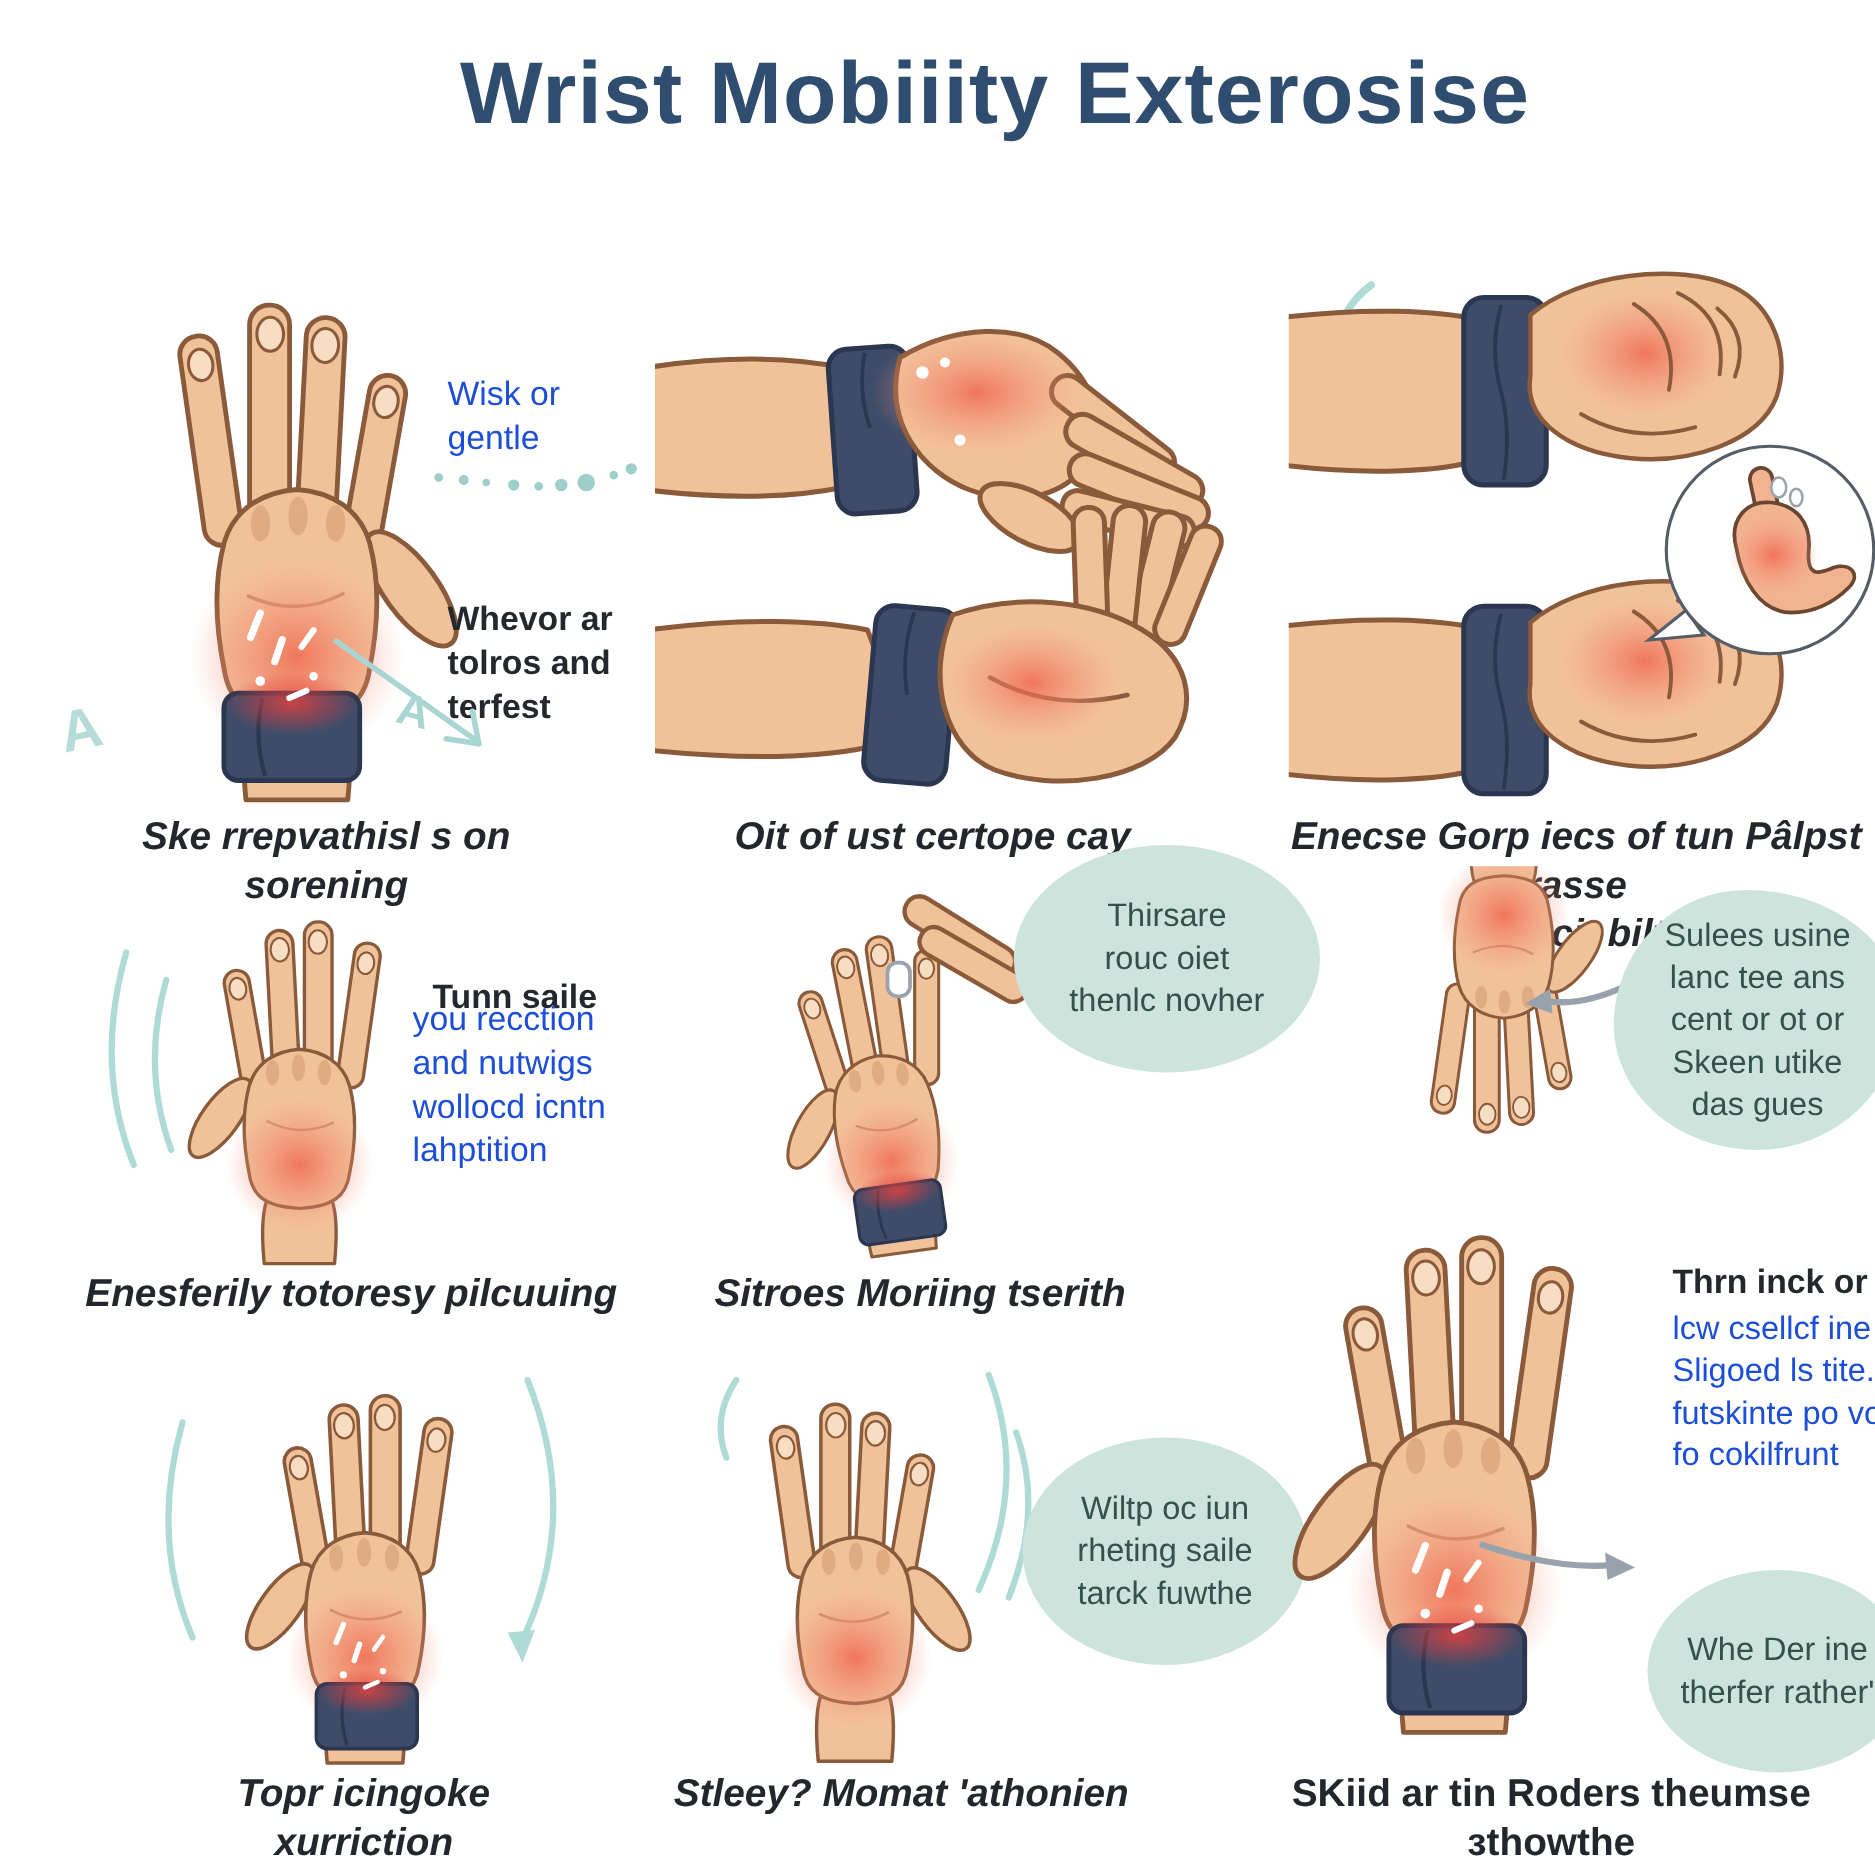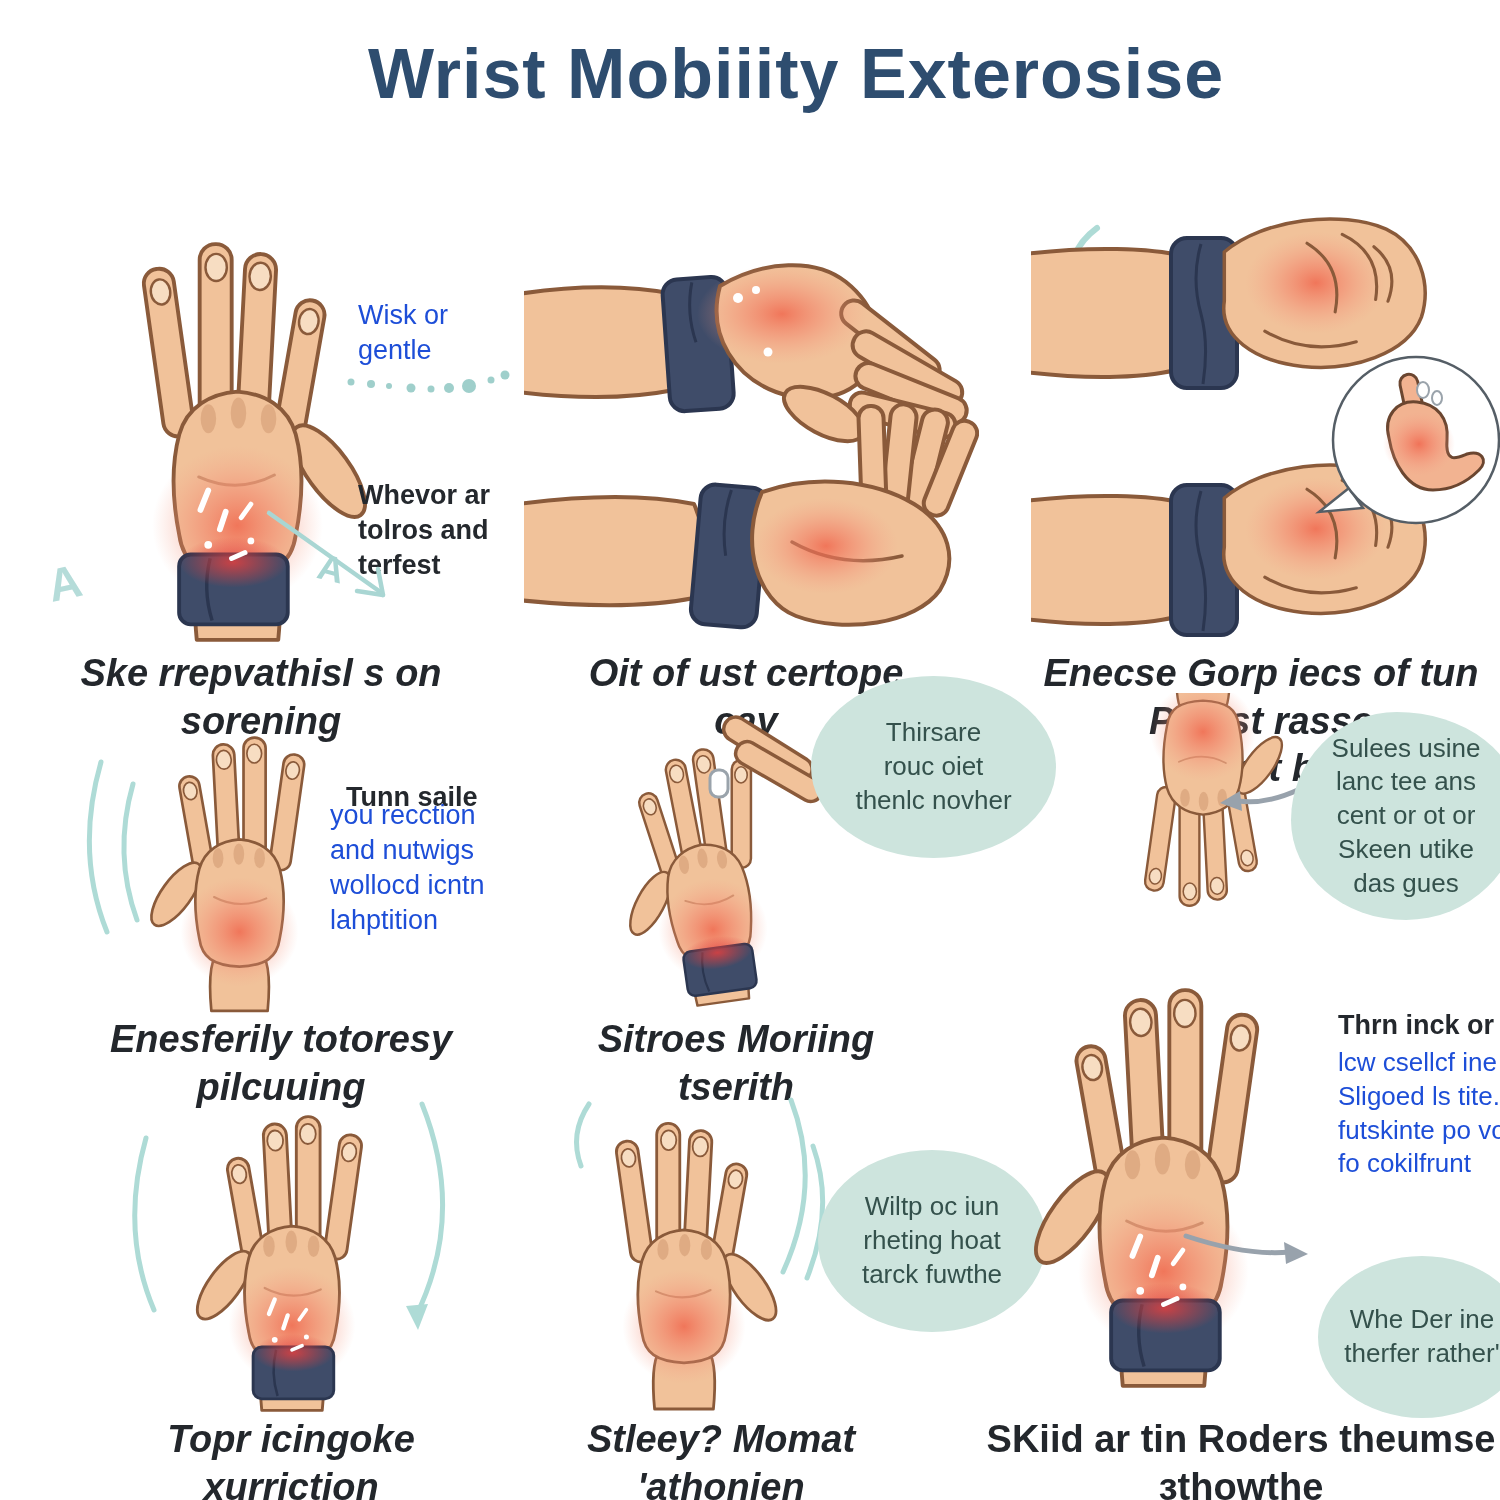--- a/index.html
+++ b/index.html
@@ -2,21 +2,21 @@
 <html><head>
 <meta charset="utf-8">
 <style>
   html,body{margin:0;padding:0;background:#ffffff;}
   #canvas{position:relative;width:1500px;height:1500px;background:#ffffff;overflow:hidden;
           font-family:"Liberation Sans",sans-serif;margin-left:46px;}
   .title{position:absolute;left:0;top:34px;width:100%;text-align:center;
          font-size:70px;font-weight:700;color:#2e4d6f;letter-spacing:1px;}
   .subtitle{position:absolute;left:0;top:116px;width:100%;text-align:center;
             font-size:30px;font-style:italic;color:#3c444b;}
-  .caption{position:absolute;font-size:38px;font-weight:700;font-style:italic;
+  .caption{position:absolute;font-size:31px;font-weight:700;font-style:italic;
            color:#23272c;text-align:center;white-space:pre-line;line-height:1.25;}
   .caption.upright{font-style:normal;}
   .note{position:absolute;font-size:27px;color:#1d4ed8;line-height:1.3;
         white-space:pre-line;font-weight:500;}
   .note-strong{font-weight:700;color:#24282d;}
   .bubble{position:absolute;background:#cde4dd;border-radius:50%;display:flex;
           align-items:center;justify-content:center;text-align:center;
           color:#34514c;font-size:26px;line-height:1.3;white-space:pre-line;}
   .bubble::after{content:"";position:absolute;width:30px;height:30px;
                  background:#cde4dd;transform:rotate(45deg);z-index:-1;}
@@ -300,21 +300,21 @@
     <g stroke="#aedbd6" stroke-width="5" fill="none" stroke-linecap="round">
       <path d="M78,42 q-20,30 -8,62"></path>
       <path d="M280,38 q32,84 -8,172"></path>
       <path d="M302,84 q22,62 -6,132"></path>
     </g>
     <g transform="translate(278,18) scale(-0.7,0.7)">
         <use href="#hand"></use>
       </g>
   </svg>
   <div class="bubble tail-left" style="left:772px;top:1150px;width:228px;height:182px">Wiltp oc iun
-rheting hoat
+rheting saile
 tarck fuwthe</div>
 
   <svg style="left:940px;top:918px" width="355" height="492" viewBox="0 0 355 492">
     <g transform="translate(32,12) scale(0.97)">
         <use href="#hand"></use>
         <use href="#band"></use>
         <use href="#speckles"></use>
       </g>
     <g>
       <path d="M200,318 q60,20 104,16" stroke="#98a2ac" stroke-width="5" fill="none" stroke-linecap="round"></path>

